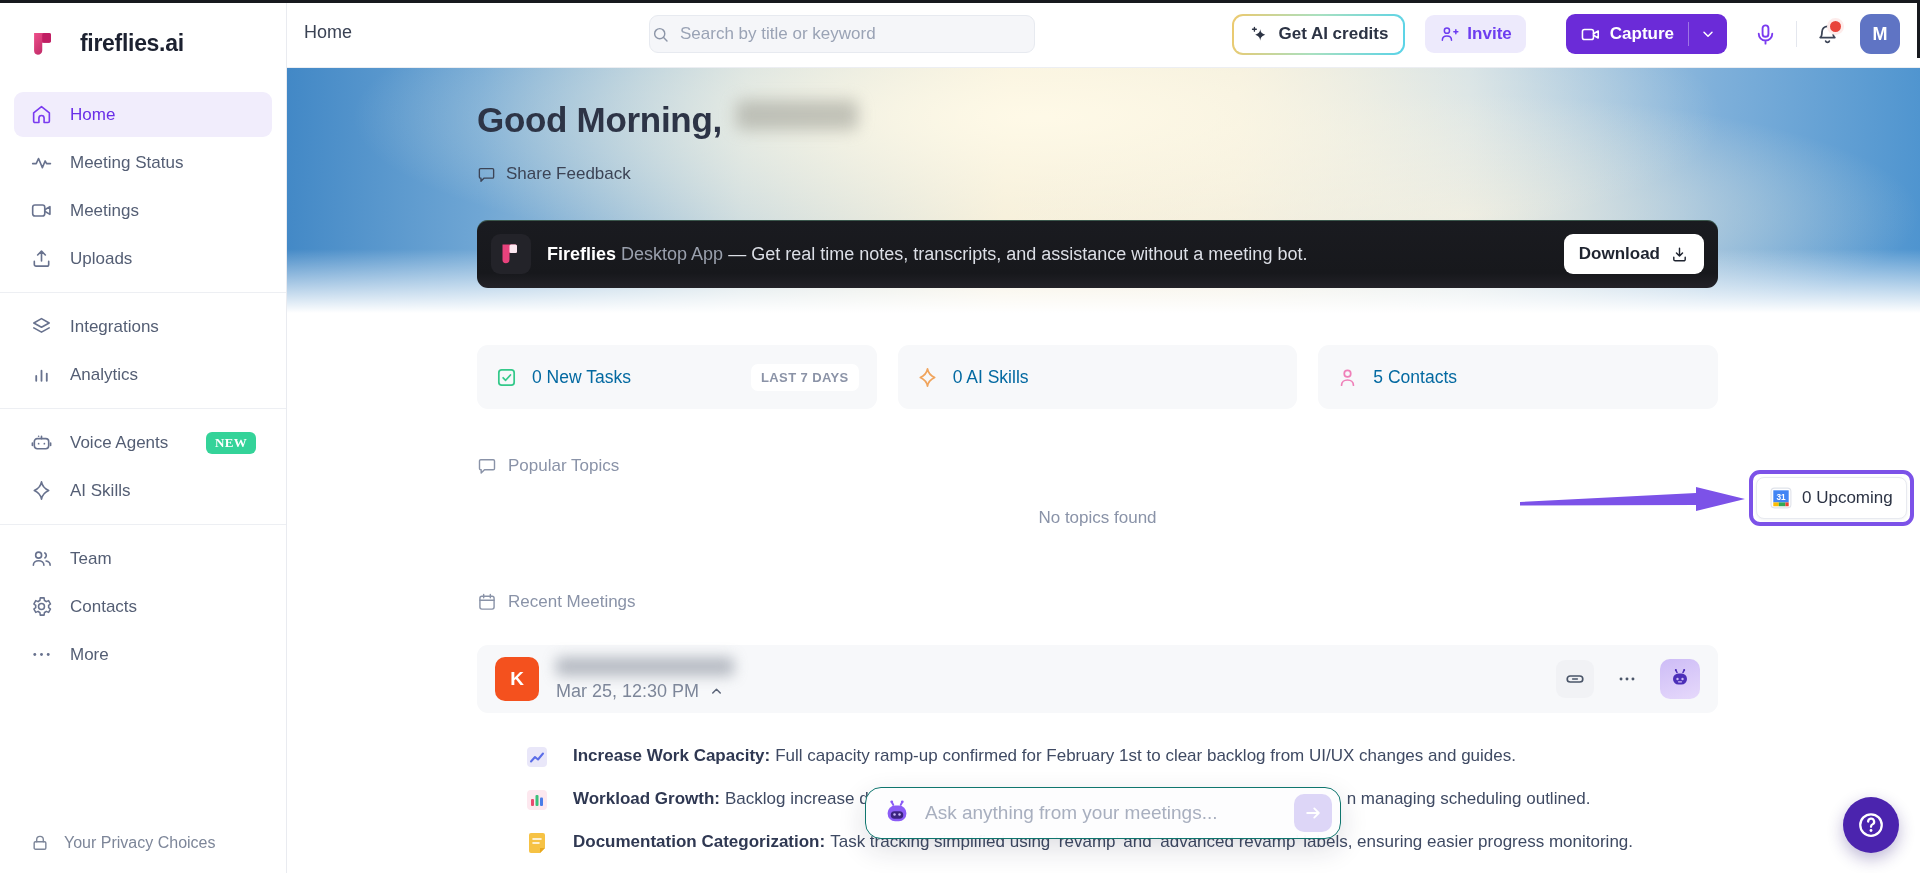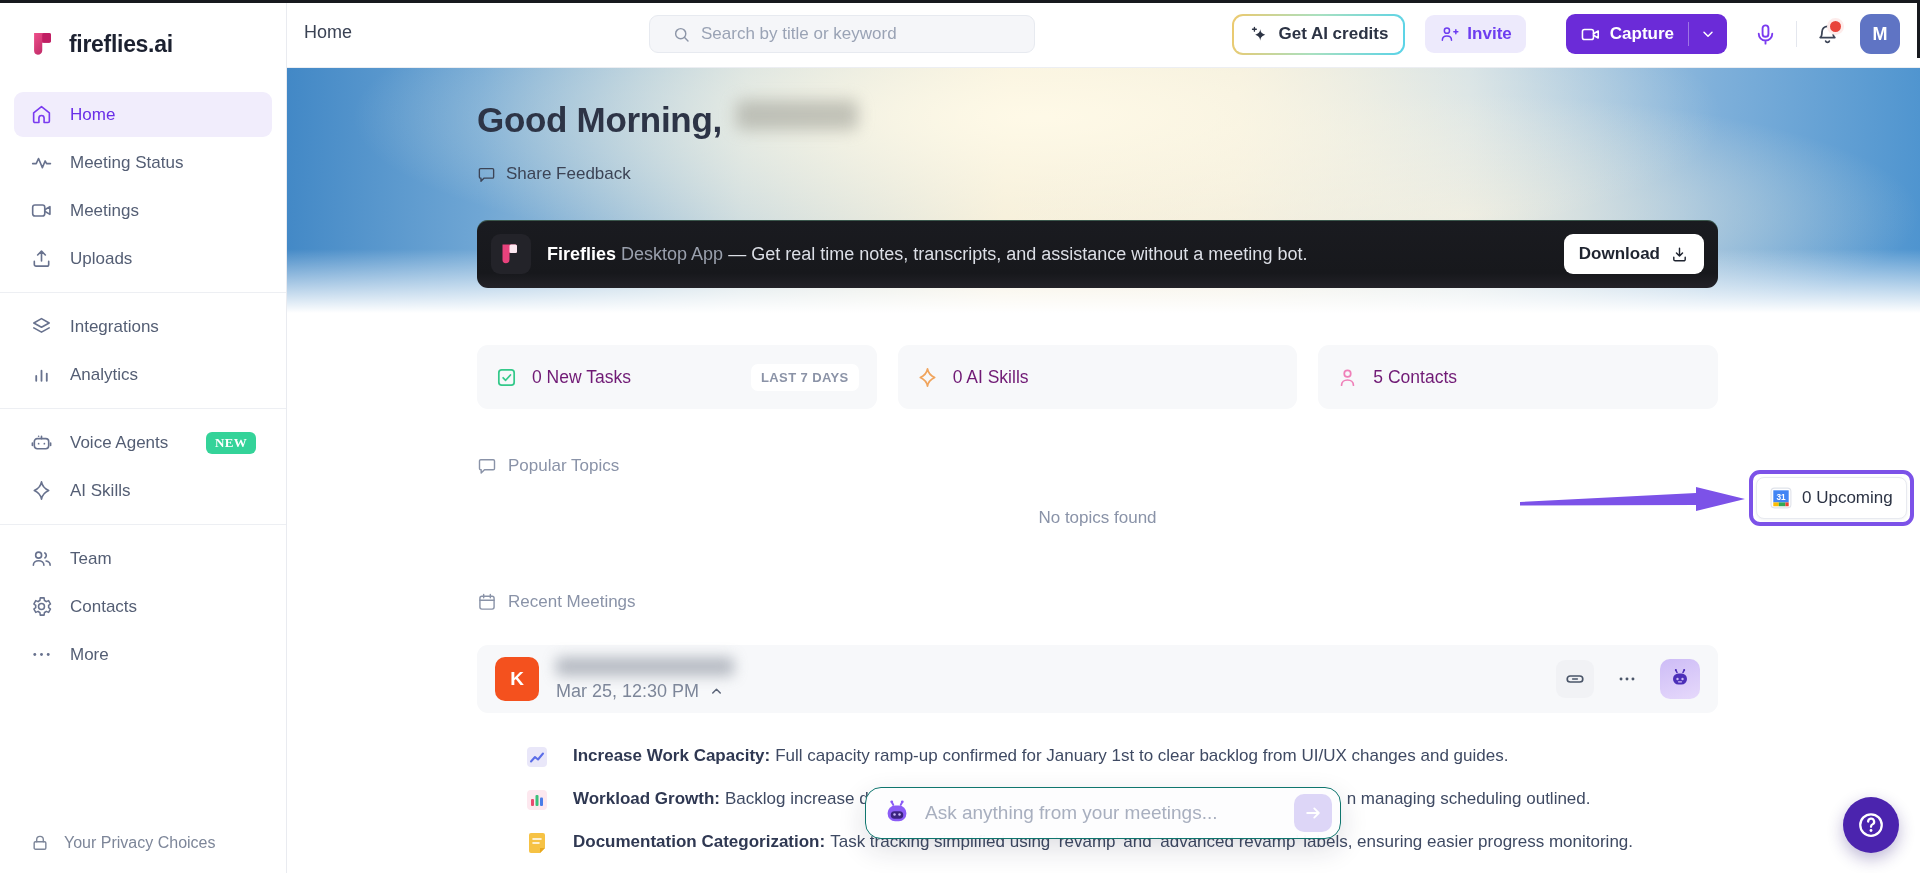--- a/index.html
+++ b/index.html
@@ -4,35 +4,35 @@
 <style>
   * { margin:0; padding:0; box-sizing:border-box; }
   html,body { width:1920px; height:873px; font-family:"Liberation Sans", sans-serif; background:#fff; }
   .app { position:relative; width:1920px; height:873px; overflow:hidden; background:#fff; }
 
   .edge-top { position:absolute; top:0; left:0; width:100%; height:3px; background:#17191e; z-index:200; }
   .edge-right { position:absolute; top:0; right:0; width:3px; height:58px; background:#17191e; z-index:200; }
 
   
   .sidebar { position:absolute; left:0; top:0; width:287px; height:873px; background:#fff; border-right:1px solid #e9ebf0; z-index:30; }
-  .logo { display:flex; align-items:center; gap:11px; padding:30px 0 0 30px; cursor:pointer; }
+  .logo { display:flex; gap:22px; padding:30px 0 0 30px; cursor:pointer; }
   .logo-text { font-size:23px; font-weight:700; color:#1c2130; letter-spacing:-0.3px; }
   .nav { margin-top:34px; }
   .nav-item { display:flex; align-items:center; gap:17px; margin:3px 14px; padding:11px 16px; border-radius:9px; font-size:17px; font-weight:500; color:#545e74; cursor:pointer; }
   .nav-item .ni { color:#68728e; display:flex; }
   .nav-item.active { background:#f1edfc; color:#6a2ee8; }
   .nav-item.active .ni { color:#7a3bf0; }
   .nav-divider { height:1px; background:#edeff3; margin:11px 0; }
   .badge-new { margin-left:auto; background:#34d399; color:#fff; font-size:13px; font-weight:700; padding:3px 9px; border-radius:6px; letter-spacing:0.3px;font-family:Liberation Serif, serif; }
   .privacy { position:absolute; left:30px; bottom:20px; display:flex; align-items:center; gap:14px; color:#7d8699; font-size:16px; cursor:pointer; }
 
   
   .topbar { position:absolute; left:287px; top:0; width:1633px; height:68px; background:#fff; border-bottom:1px solid #eceef2; z-index:40; }
   .breadcrumb { position:absolute; left:17px; top:22px; font-size:18px; color:#3a4254; }
-  .search-box { position:absolute; left:362px; top:15px; width:386px; height:38px; background:#f5f6f9; border:1px solid #e7eaf0; border-radius:9px; display:flex; align-items:center; gap:10px; padding:0 22px; }
+  .search-box { position:absolute; left:362px; top:15px; width:386px; height:38px; background:#f5f6f9; border:1px solid #e7eaf0; border-radius:9px; display:flex; align-items:center; gap:10px; padding:0 1px; }
   .search-box input { border:none; outline:none; background:transparent; font-size:17px; color:#3a4254; width:100%; font-family:"Liberation Sans", sans-serif; }
   .search-box input::placeholder { color:#9aa3b5; }
   .top-actions { position:absolute; right:20px; top:0; height:68px; display:flex; align-items:center; }
   .credits-wrap { padding:2px; border-radius:11px; background:linear-gradient(100deg,#edc96d,#a9e0c0 48%,#59d3e8); cursor:pointer; }
   .credits-btn { background:#fff; border-radius:9px; height:37px; display:flex; align-items:center; gap:9px; padding:16px 15px; font-size:17px; font-weight:600; color:#2c3344; }
   .invite-btn { margin-left:20px; height:38px; background:#edeafc; border-radius:9px; color:#6d3df0; font-size:17px; font-weight:600; display:flex; align-items:center; gap:8px; padding:0 14px; cursor:pointer; }
   .capture-btn { margin-left:40px; height:40px; background:#6b2bd8; border-radius:9px; color:#fff; display:flex; align-items:stretch; overflow:hidden; cursor:pointer; }
   .cap-main { display:flex; align-items:center; gap:9px; padding:0 14px; font-size:17px; font-weight:600; }
   .cap-sep { width:1px; background:rgba(255,255,255,0.35); margin:8px 0; }
   .cap-chev { display:flex; align-items:center; padding:0 11px; }
@@ -60,21 +60,21 @@
   .banner { position:absolute; left:190px; top:152px; width:1241px; height:68px; border-radius:11px;
     background:linear-gradient(180deg,#1a1b20 0%,#17181c 78%, #232228 100%); display:flex; align-items:center; padding:0 14px 0 14px; box-shadow:0 1px 0 rgba(120,200,160,0.35) inset; }
   .banner-logo { width:40px; height:40px; border-radius:9px; background:#232329; display:flex; align-items:center; justify-content:center; }
   .banner-text { margin-left:16px; font-size:18px; color:#dcdfe6; }
   .banner-brand { font-weight:700; color:#ffffff; }
   .banner-product { color:#9aa0ad; }
   .download-btn { margin-left:auto; height:40px; background:#fff; border-radius:9px; display:flex; align-items:center; gap:10px; padding:0 15px; font-size:17px; font-weight:600; color:#1f2430; cursor:pointer; }
 
   .stats-row { position:absolute; left:190px; top:277px; width:1241px; display:flex; gap:21px; }
   .stat-card { flex:1; height:64px; background:#f7f8fa; border-radius:11px; display:flex; align-items:center; gap:14px; padding:0 18px; cursor:pointer; }
-  .stat-label { font-size:17.5px; color:#701a75; }
+  .stat-label { font-size:17.5px; color:#0369a1; }
   .stat-chip { margin-left:auto; background:#fff; border-radius:7px; padding:6px 10px; font-size:13px; font-weight:600; color:#8b93a7; letter-spacing:0.4px; }
 
   .section-label { position:absolute; display:flex; align-items:center; gap:11px; color:#8a93a8; font-size:17px; }
   .topics-label { left:190px; top:388px; }
   .recent-label { left:190px; top:524px; }
   .no-topics { position:absolute; left:190px; top:440px; width:1241px; text-align:center; color:#8a93a8; font-size:17px; }
 
   .upcoming-annotation { position:absolute; left:1462px; top:402px; border:4px solid #7c52e8; border-radius:11px; padding:3px; z-index:60; }
   .upcoming-btn { height:42px; background:#fff; border:1px solid #e8eaf0; border-radius:8px; display:flex; align-items:center; gap:10px; padding:0 13px; font-size:17px; font-weight:500; color:#2c3344; cursor:pointer; box-shadow:0 1px 3px rgba(20,30,60,0.06); }
   .annotation-arrow { position:absolute; left:1233px; top:417px; z-index:60; }
@@ -471,21 +471,21 @@
     </div>
 
     <div class="note-row note-1">
       <span style="display:flex;margin-top:3px">
           <svg width="24" height="24" viewBox="0 0 24 24">
             <rect x="2" y="2" width="20" height="20" rx="4" fill="#e9e7f9"></rect>
             <path d="M6 16.5 10 12l3 2.5 5-6" stroke="#5b6ee8" stroke-width="2" fill="none" stroke-linecap="round" stroke-linejoin="round"></path>
           </svg>
         </span>
       <div class="note-text">
-        <span class="note-title">Increase Work Capacity:</span><span>Full capacity ramp-up confirmed for January 1st to clear backlog from UI/UX changes and guides.</span>
+        <span class="note-title">Increase Work Capacity:</span><span>Full capacity ramp-up confirmed for February 1st to clear backlog from UI/UX changes and guides.</span>
       </div>
     </div>
 
     <div class="note-row note-2">
       <span style="display:flex;margin-top:3px">
           <svg width="24" height="24" viewBox="0 0 24 24">
             <rect x="2" y="2" width="20" height="20" rx="4" fill="#fde8ef"></rect>
             <rect x="6" y="11" width="3" height="7" rx="1" fill="#e84a6f"></rect>
             <rect x="10.5" y="7" width="3" height="11" rx="1" fill="#3bbf7a"></rect>
             <rect x="15" y="9.5" width="3" height="8.5" rx="1" fill="#4a7de8"></rect>

